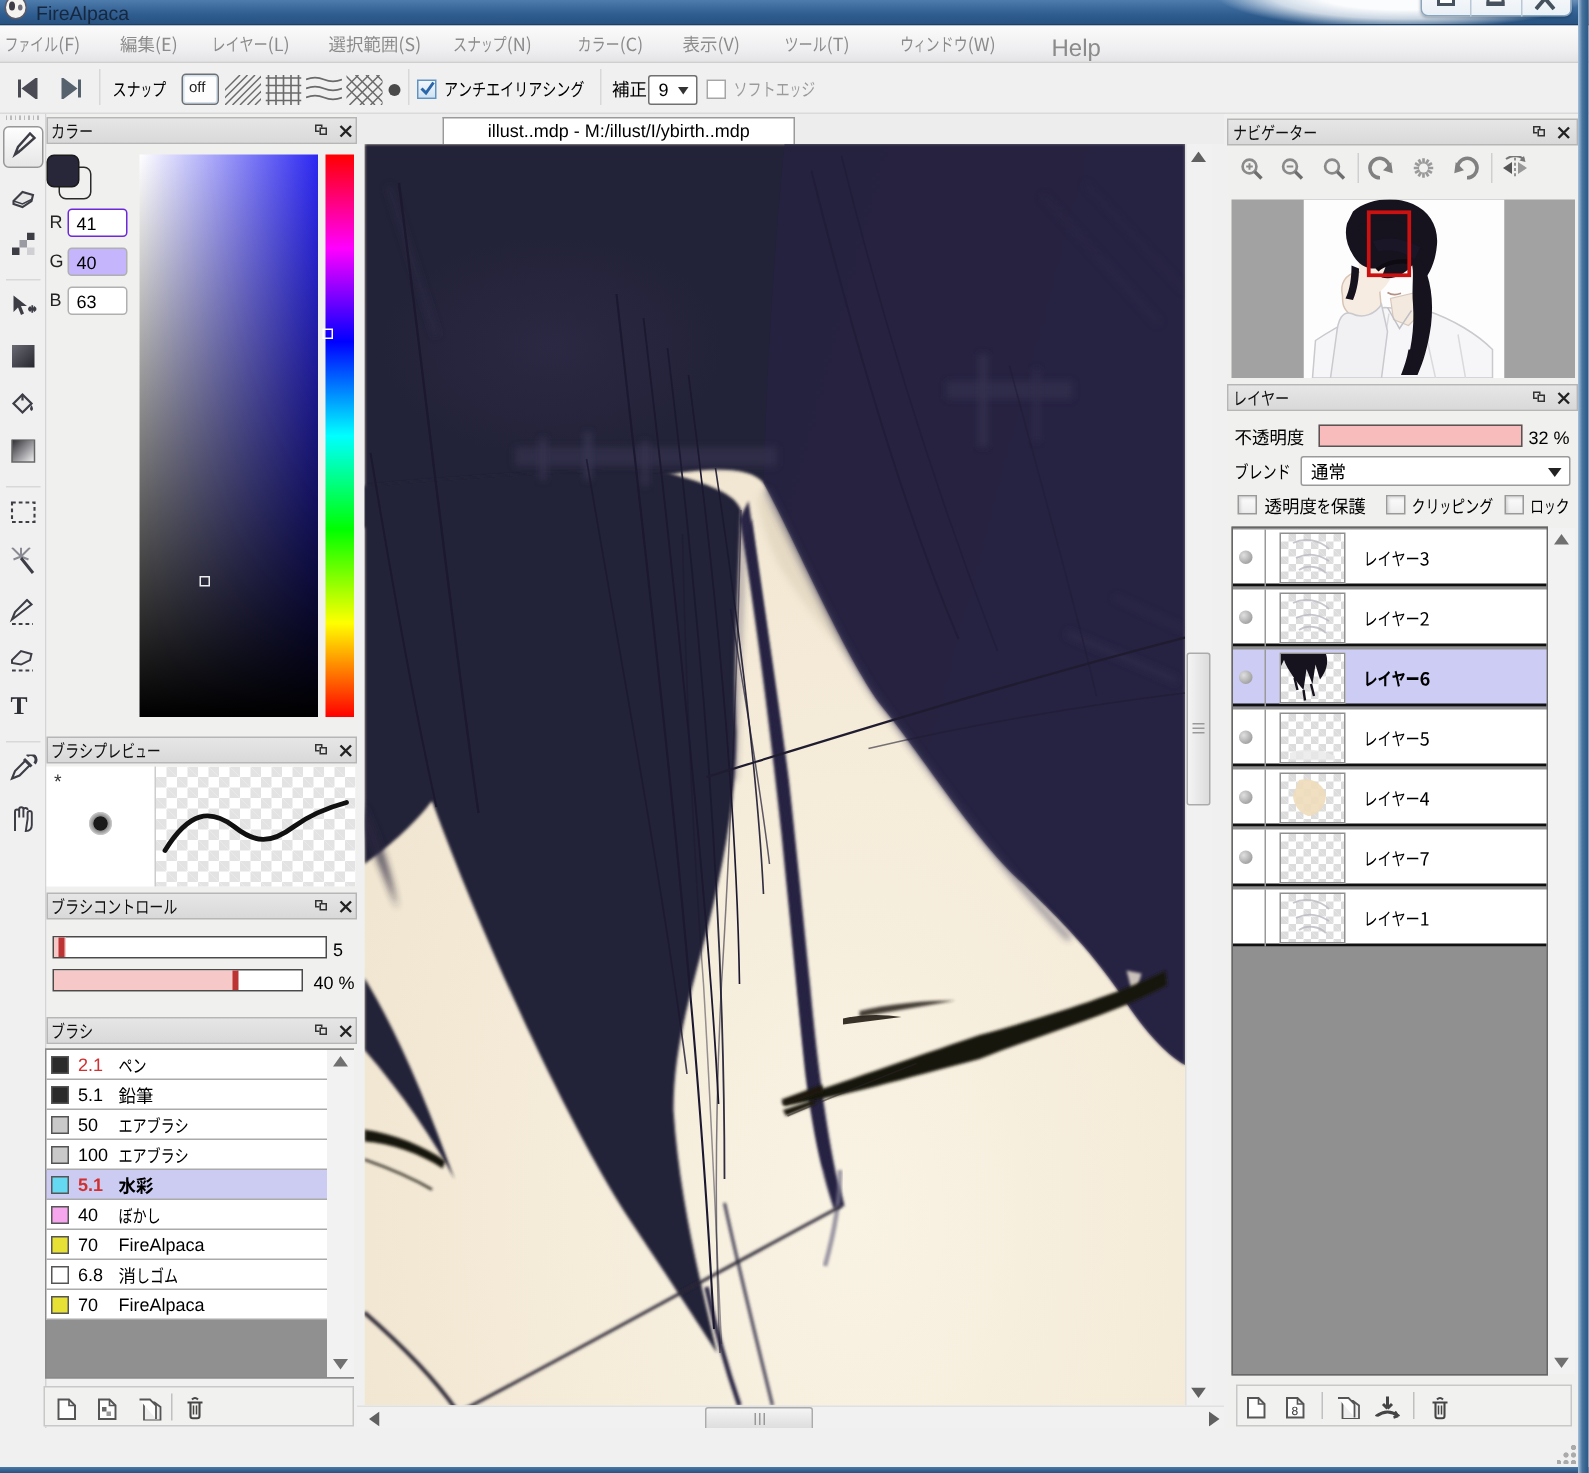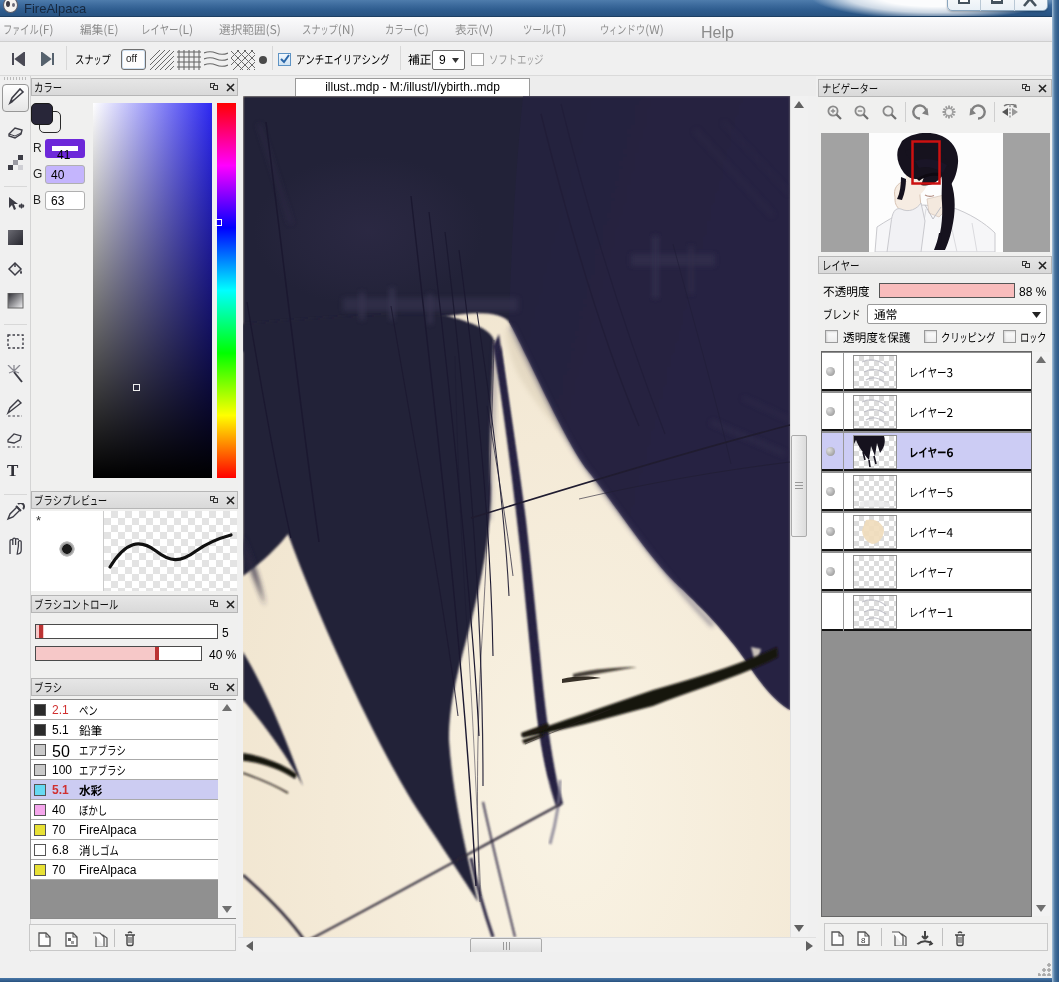--- a/index.html
+++ b/index.html
@@ -199,21 +199,21 @@
     <path fill="#111" d="M4.8 2.6Q4.7 2.8 4.7 3Q4.7 3.3 4.7 3.5Q4.7 5.4 4.4 6.7Q4.2 8.1 3.9 9.1Q3.5 10.2 2.9 10.9Q2.4 11.7 1.7 12.3L1 11.6Q1.2 11.5 1.5 11.2Q1.8 11 2 10.7Q2.4 10.2 2.8 9.6Q3.1 8.9 3.4 8.1Q3.6 7.2 3.8 6.1Q3.9 5 3.9 3.6Q3.9 3.4 3.9 3.2Q3.9 3.1 3.9 2.9Q3.9 2.7 3.9 2.6ZM8 5.1Q8 5.2 8 5.4Q8 5.5 8 5.6Q7.9 6 7.9 6.6Q7.9 7.1 7.9 7.8Q7.8 8.5 7.8 9.2Q7.7 9.9 7.6 10.5Q7.5 11.1 7.4 11.4Q7.2 11.8 7 12Q6.8 12.2 6.4 12.2Q6 12.2 5.6 12.1Q5.2 12.1 4.9 12.1L4.8 11.1Q5.2 11.1 5.5 11.2Q5.9 11.2 6.2 11.2Q6.4 11.2 6.5 11.1Q6.6 11 6.7 10.8Q6.8 10.6 6.9 10.1Q7 9.6 7 9Q7.1 8.4 7.1 7.8Q7.2 7.2 7.2 6.6Q7.2 6.1 7.2 5.7H2.3Q2 5.7 1.7 5.7Q1.4 5.7 1.2 5.7V4.7Q1.4 4.7 1.7 4.8Q2 4.8 2.3 4.8H6.9Q7.1 4.8 7.2 4.8Q7.4 4.7 7.5 4.7Z M11.5 3.1Q11.7 3.1 11.9 3.1Q12.1 3.1 12.4 3.1Q12.5 3.1 12.9 3.1Q13.2 3.1 13.7 3.1Q14.2 3.1 14.7 3.1Q15.1 3.1 15.5 3.1Q15.9 3.1 16 3.1Q16.3 3.1 16.5 3.1Q16.7 3.1 16.9 3.1V4.1Q16.7 4 16.5 4Q16.3 4 16 4Q15.9 4 15.5 4Q15.1 4 14.7 4Q14.2 4 13.7 4Q13.3 4 12.9 4Q12.5 4 12.4 4Q12.1 4 11.9 4Q11.7 4 11.5 4.1ZM17.6 6.2Q17.5 6.3 17.5 6.4Q17.5 6.5 17.5 6.6Q17.3 7.5 16.9 8.4Q16.6 9.3 16.1 10Q15.4 11 14.5 11.6Q13.6 12.2 12.7 12.5L12.2 11.6Q13.2 11.4 14 10.8Q14.9 10.3 15.5 9.4Q15.9 8.9 16.2 8.2Q16.4 7.4 16.6 6.8Q16.5 6.8 16.2 6.8Q15.9 6.8 15.5 6.8Q15.1 6.8 14.6 6.8Q14.1 6.8 13.6 6.8Q13.2 6.8 12.7 6.8Q12.3 6.8 12 6.8Q11.7 6.8 11.6 6.8Q11.4 6.8 11.2 6.8Q10.9 6.8 10.7 6.8V5.8Q10.9 5.9 11.2 5.9Q11.4 5.9 11.6 5.9Q11.7 5.9 12 5.9Q12.3 5.9 12.7 5.9Q13.1 5.9 13.6 5.9Q14.1 5.9 14.5 5.9Q15 5.9 15.4 5.9Q15.8 5.9 16.1 5.9Q16.4 5.9 16.5 5.9Q16.7 5.9 16.8 5.9Q17 5.8 17 5.8Z M19.7 6.8Q19.8 6.8 20 6.8Q20.2 6.8 20.5 6.9Q20.7 6.9 21 6.9Q21.1 6.9 21.4 6.9Q21.8 6.9 22.2 6.9Q22.6 6.9 23.1 6.9Q23.5 6.9 24 6.9Q24.5 6.9 24.9 6.9Q25.3 6.9 25.6 6.9Q26 6.9 26.1 6.9Q26.5 6.9 26.7 6.8Q27 6.8 27.1 6.8V8Q27 8 26.7 7.9Q26.4 7.9 26.1 7.9Q26 7.9 25.6 7.9Q25.3 7.9 24.9 7.9Q24.5 7.9 24 7.9Q23.5 7.9 23.1 7.9Q22.6 7.9 22.2 7.9Q21.8 7.9 21.4 7.9Q21.1 7.9 21 7.9Q20.6 7.9 20.2 7.9Q19.9 8 19.7 8Z"></path>
   </svg>
 <div class="ab" style="left:210px;top:83px;width:5px;height:5px;border:1px solid #333"></div>
 <div class="ab" style="left:213px;top:85px;width:5px;height:5px;border:1px solid #333;background:#e0e0e0"></div>
 <svg class="ab" style="left:226px;top:83px" width="9" height="9">
     <path d="M1,1 L8,8 M8,1 L1,8" stroke="#222" stroke-width="1.6"></path>
   </svg>
 <div class="ab" style="left:39px;top:111px;width:22px;height:22px;background:#f0f0ef;border:1.5px solid #2a2a2a;border-radius:5px"></div>
 <div class="ab" style="left:31px;top:103px;width:22px;height:22px;background:#282639;border:1.5px solid #1a1a1a;border-radius:5px"></div>
 <div class="ab" style="left:33px;top:141px;font-size:12px;color:#222">R</div>
-<div class="ab" style="left:45px;top:139px;width:40px;height:19px;background:#fff;border:7px solid #6d28d9;border-radius:3px;font-size:12px;padding:2px 0 0 5px;color:#000">41</div>
+<div class="ab" style="left:45px;top:139px;width:40px;height:19px;background:#fff;border:1px solid #6d28d9;border-radius:3px;font-size:12px;padding:2px 0 0 5px;color:#000">41</div>
 <div class="ab" style="left:33px;top:167px;font-size:12px;color:#222">G</div>
 <div class="ab" style="left:45px;top:165px;width:40px;height:19px;background:#c4b5fd;border:1px solid #b0b0b0;border-radius:3px;font-size:12px;padding:2px 0 0 5px;color:#000">40</div>
 <div class="ab" style="left:33px;top:193px;font-size:12px;color:#222">B</div>
 <div class="ab" style="left:45px;top:191px;width:40px;height:19px;background:#fff;border:1px solid #b0b0b0;border-radius:3px;font-size:12px;padding:2px 0 0 5px;color:#000">63</div>
 <div class="ab" style="left:93px;top:103px;width:119px;height:375px;background:linear-gradient(to bottom,rgba(0,0,0,0),#000),linear-gradient(to right,#fff,#2d28f2)"></div>
 <div class="ab" style="left:133px;top:384px;width:7px;height:7px;border:1.4px solid #eee;background:transparent"></div>
 <div class="ab" style="left:217px;top:103px;width:19px;height:375px;background:linear-gradient(#ff0000,#ff00ff 16.7%,#0000ff 33.3%,#00ffff 50%,#00ff00 66.7%,#ffff00 83.3%,#ff0000)"></div>
 <div class="ab" style="left:215px;top:219px;width:7px;height:7px;border:1.4px solid #fff;background:transparent"></div>
 <div class="panel" style="left:31px;top:489px;width:207px;height:104px"></div>
 <div class="ab" style="left:31px;top:491px;width:207px;height:18px;background:linear-gradient(#e6e6e6,#d9d9d9);border:1px solid #b6b6b6"></div>
@@ -268,21 +268,21 @@
     <path fill="#000" d="M6.6 4.8Q6.6 5.2 6.8 5.4Q7 5.7 7.3 5.7Q7.6 5.7 7.8 5.4Q8 5.2 8 4.8Q8 4.4 7.8 4.2Q7.6 3.9 7.3 3.9Q7 3.9 6.8 4.2Q6.6 4.4 6.6 4.8ZM6.1 4.8Q6.1 4.4 6.3 4.1Q6.5 3.7 6.7 3.5Q7 3.3 7.3 3.3Q7.6 3.3 7.9 3.5Q8.1 3.7 8.3 4.1Q8.4 4.4 8.4 4.8Q8.4 5.2 8.3 5.5Q8.1 5.9 7.9 6.1Q7.6 6.3 7.3 6.3Q7 6.3 6.7 6.1Q6.5 5.9 6.3 5.5Q6.1 5.2 6.1 4.8ZM0.5 8.8Q0.7 8.6 0.8 8.5Q1 8.3 1.2 8Q1.3 7.8 1.6 7.5Q1.8 7.2 2 6.8Q2.3 6.4 2.5 6Q2.8 5.6 3 5.2Q3.4 4.7 3.7 4.6Q4.1 4.5 4.6 5.1Q4.9 5.5 5.2 5.9Q5.6 6.4 5.9 6.8Q6.2 7.3 6.5 7.6Q6.8 8.1 7.2 8.6Q7.6 9.2 8 9.7Q8.4 10.3 8.8 10.8L8.1 11.7Q7.8 11.1 7.4 10.6Q7.1 10 6.7 9.5Q6.4 9 6.1 8.5Q5.9 8.2 5.6 7.9Q5.3 7.5 5.1 7.2Q4.8 6.8 4.6 6.5Q4.4 6.2 4.2 6.1Q4 5.7 3.8 5.7Q3.6 5.8 3.4 6.1Q3.2 6.4 3 6.8Q2.8 7.1 2.6 7.5Q2.3 7.9 2.1 8.2Q1.9 8.6 1.7 8.8Q1.6 9.1 1.4 9.3Q1.3 9.6 1.2 9.8Z M11.5 3.2Q11.7 3.4 12.1 3.7Q12.4 4.1 12.7 4.4Q13.1 4.8 13.4 5.1Q13.7 5.4 13.9 5.7L13.3 6.4Q13.1 6.2 12.8 5.9Q12.5 5.5 12.2 5.2Q11.9 4.8 11.5 4.5Q11.2 4.2 11 3.9ZM10.7 11.2Q11.5 11.1 12.2 10.8Q12.9 10.5 13.4 10.2Q14 9.8 14.4 9.5Q15.1 8.9 15.8 8.2Q16.4 7.4 16.8 6.6Q17.3 5.8 17.5 5.1L18 6.1Q17.7 6.8 17.2 7.6Q16.7 8.4 16.2 9.1Q15.6 9.8 14.9 10.4Q14.4 10.7 13.8 11.1Q13.3 11.5 12.6 11.8Q12 12 11.2 12.2Z"></path>
   </svg>
 <div class="ab" style="left:31px;top:720px;width:187px;height:20px;background:#fff;border-bottom:1px solid #aaa"></div>
 <div class="ab" style="left:34px;top:724px;width:12px;height:12px;background:#2b2b2b;border:1px solid #555"></div>
 <div class="ab" style="left:52px;top:723px;font-size:12px;color:#000;font-weight:400">5.1</div>
 <svg style="position:absolute;left:79px;top:723px" width="24" height="16">
     <path fill="#000" d="M6.8 2.1 7.7 2.2Q7.4 3.8 6.9 5.1Q6.5 6.4 5.8 7.3Q5.7 7.2 5.6 7.1Q5.4 7 5.3 6.9Q5.2 6.8 5 6.7Q5.8 5.9 6.2 4.7Q6.6 3.5 6.8 2.1ZM9.4 2Q9.6 2.9 9.9 3.8Q10.2 4.6 10.5 5.4Q10.9 6.1 11.4 6.5Q11.3 6.6 11.1 6.7Q11 6.9 10.9 7Q10.8 7.1 10.7 7.3Q10.2 6.7 9.8 5.9Q9.5 5.1 9.2 4.2Q8.9 3.2 8.7 2.2ZM5.8 7.7H10.6V12.9H9.8V8.6H6.6V13H5.8ZM6.2 11.4H10.2V12.2H6.2ZM1.3 4.9H4.8V5.7H1.3ZM0.7 6.9H5.1V7.7H0.7ZM0.9 8.6 1.6 8.4Q1.8 8.9 1.9 9.6Q2 10.2 2.1 10.6L1.4 10.8Q1.4 10.3 1.3 9.7Q1.1 9.1 0.9 8.6ZM0.5 11.8Q1.1 11.7 1.9 11.5Q2.6 11.4 3.5 11.2Q4.4 11 5.3 10.9L5.3 11.6Q4.5 11.8 3.7 12Q2.9 12.2 2.1 12.3Q1.3 12.5 0.7 12.6ZM4.3 8.3 5 8.5Q4.9 9 4.7 9.6Q4.5 10.2 4.4 10.7L3.8 10.5Q3.9 10.2 4 9.8Q4.1 9.4 4.2 9Q4.3 8.6 4.3 8.3ZM2.6 5.2H3.4V11.7L2.6 11.8ZM2.5 1.9H3V2.1H3.3V2.4Q3 2.8 2.7 3.4Q2.3 3.9 1.9 4.5Q1.4 5.1 0.8 5.6Q0.8 5.5 0.7 5.4Q0.6 5.3 0.4 5.2Q0.3 5.1 0.3 5Q0.8 4.6 1.2 4Q1.7 3.5 2 2.9Q2.3 2.4 2.5 1.9ZM2.7 1.9H3.3Q3.7 2.2 4.1 2.7Q4.5 3.1 4.9 3.5Q5.3 3.9 5.5 4.2L4.9 4.9Q4.7 4.5 4.3 4.1Q4 3.7 3.6 3.3Q3.2 2.9 2.8 2.6H2.7Z M12.2 6.6H22.7V7.3H12.2ZM13.2 9.5H21.8V10.2H13.2ZM12.4 11H22.5V11.7H12.4ZM13.6 5.3H21.5V8.8H13.5V8.1H20.6V5.9H13.6ZM17 4.6H17.9V13H17ZM13.7 2.9H17.4V3.6H13.7ZM18 2.9H22.6V3.6H18ZM14 1.9 14.8 2.1Q14.6 2.7 14.2 3.2Q13.9 3.8 13.6 4.3Q13.2 4.7 12.9 5.1Q12.8 5 12.7 4.9Q12.5 4.8 12.4 4.7Q12.3 4.7 12.2 4.6Q12.7 4.1 13.2 3.4Q13.7 2.7 14 1.9ZM18.4 1.9 19.2 2.1Q18.8 2.9 18.2 3.7Q17.7 4.4 17.1 4.9Q17 4.8 16.8 4.7Q16.7 4.6 16.6 4.5Q16.4 4.4 16.3 4.4Q17 4 17.5 3.3Q18 2.6 18.4 1.9ZM14.4 3.5 15.1 3.3Q15.3 3.6 15.5 4Q15.8 4.4 15.9 4.7L15.1 4.9Q15 4.6 14.8 4.3Q14.6 3.9 14.4 3.5ZM18.9 3.5 19.6 3.2Q19.9 3.5 20.2 3.9Q20.4 4.3 20.6 4.6L19.8 4.9Q19.7 4.6 19.4 4.2Q19.2 3.8 18.9 3.5Z"></path>
   </svg>
 <div class="ab" style="left:31px;top:740px;width:187px;height:20px;background:#fff;border-bottom:1px solid #aaa"></div>
 <div class="ab" style="left:34px;top:744px;width:12px;height:12px;background:#c9c9c9;border:1px solid #555"></div>
-<div class="ab" style="left:52px;top:743px;font-size:16px;color:#000;font-weight:400">50</div>
+<div class="ab" style="left:52px;top:743px;font-size:12px;color:#000;font-weight:400">50</div>
 <svg style="position:absolute;left:79px;top:743px" width="47" height="16">
     <path fill="#000" d="M1.4 4Q1.5 4 1.8 4Q2 4 2.1 4H7.3Q7.5 4 7.7 4Q7.9 4 8.1 4V5Q7.9 5 7.7 5Q7.5 5 7.3 5H2.1Q2 5 1.8 5Q1.5 5 1.4 5ZM4.3 11V4.6H5V11ZM0.8 10.4Q1 10.5 1.2 10.5Q1.4 10.5 1.6 10.5H7.8Q8 10.5 8.2 10.5Q8.4 10.5 8.6 10.4V11.5Q8.4 11.5 8.2 11.5Q7.9 11.5 7.8 11.5H1.6Q1.4 11.5 1.2 11.5Q1 11.5 0.8 11.5Z M18.1 3.9Q18 4 17.9 4.1Q17.9 4.2 17.8 4.3Q17.6 4.7 17.3 5.3Q16.9 5.9 16.5 6.5Q16 7.2 15.5 7.6L14.9 7Q15.2 6.8 15.5 6.4Q15.8 6.1 16.1 5.7Q16.4 5.3 16.6 5Q16.8 4.6 16.9 4.3Q16.8 4.3 16.4 4.3Q16.1 4.3 15.7 4.3Q15.2 4.3 14.7 4.3Q14.2 4.3 13.7 4.3Q13.2 4.3 12.7 4.3Q12.3 4.3 12 4.3Q11.7 4.3 11.6 4.3Q11.3 4.3 11.1 4.3Q10.8 4.3 10.5 4.4V3.3Q10.8 3.3 11 3.4Q11.3 3.4 11.6 3.4Q11.7 3.4 12 3.4Q12.3 3.4 12.7 3.4Q13.2 3.4 13.7 3.4Q14.2 3.4 14.8 3.4Q15.3 3.4 15.7 3.4Q16.2 3.4 16.5 3.4Q16.8 3.4 17 3.4Q17.1 3.4 17.2 3.4Q17.3 3.4 17.4 3.4Q17.5 3.3 17.6 3.3ZM14.3 5.5Q14.3 6.4 14.3 7.3Q14.2 8.1 14.1 8.9Q14 9.6 13.7 10.3Q13.4 10.9 12.9 11.4Q12.4 12 11.7 12.4L11 11.7Q11.2 11.6 11.5 11.5Q11.7 11.4 11.9 11.2Q12.4 10.8 12.8 10.2Q13.1 9.7 13.2 9.1Q13.4 8.5 13.5 7.8Q13.5 7.1 13.5 6.3Q13.5 6.1 13.5 5.9Q13.5 5.7 13.5 5.5Z M25.8 2Q25.9 2.2 26 2.5Q26.2 2.8 26.3 3.1Q26.4 3.4 26.5 3.6L26 3.9Q25.9 3.7 25.8 3.4Q25.7 3.1 25.5 2.8Q25.4 2.5 25.3 2.3ZM27 1.7Q27.1 1.9 27.3 2.2Q27.4 2.5 27.5 2.8Q27.7 3.1 27.8 3.3L27.2 3.6Q27.1 3.2 26.9 2.8Q26.7 2.3 26.5 2ZM26.6 4.2Q26.6 4.3 26.6 4.5Q26.5 4.6 26.5 4.8Q26.4 5.3 26.3 5.8Q26.2 6.4 26 7Q25.8 7.6 25.6 8.2Q25.4 8.8 25.1 9.2Q24.7 9.9 24.1 10.5Q23.6 11.1 22.9 11.6Q22.3 12.1 21.4 12.4L20.8 11.5Q21.7 11.2 22.4 10.8Q23 10.4 23.5 9.8Q24 9.3 24.4 8.6Q24.8 8.1 25 7.4Q25.3 6.7 25.4 6Q25.6 5.3 25.7 4.7Q25.5 4.7 25.2 4.7Q24.8 4.7 24.3 4.7Q23.8 4.7 23.3 4.7Q22.7 4.7 22.2 4.7Q21.7 4.7 21.4 4.7Q21 4.7 20.9 4.7Q20.6 4.7 20.4 4.7Q20.1 4.7 19.9 4.8V3.7Q20.1 3.7 20.2 3.7Q20.4 3.8 20.6 3.8Q20.7 3.8 20.9 3.8Q21 3.8 21.3 3.8Q21.6 3.8 22 3.8Q22.4 3.8 22.8 3.8Q23.3 3.8 23.7 3.8Q24.2 3.8 24.5 3.8Q24.9 3.8 25.2 3.8Q25.5 3.8 25.6 3.8Q25.7 3.8 25.8 3.8Q25.9 3.8 26.1 3.7Z M30.2 3.1Q30.4 3.1 30.6 3.1Q30.9 3.1 31.1 3.1Q31.2 3.1 31.6 3.1Q32 3.1 32.4 3.1Q32.9 3.1 33.4 3.1Q33.9 3.1 34.2 3.1Q34.6 3.1 34.8 3.1Q35 3.1 35.2 3.1Q35.4 3.1 35.6 3.1V4.1Q35.4 4 35.2 4Q35 4 34.8 4Q34.6 4 34.2 4Q33.9 4 33.4 4Q32.9 4 32.4 4Q32 4 31.6 4Q31.2 4 31.1 4Q30.9 4 30.7 4Q30.4 4 30.2 4.1ZM36.3 6.2Q36.3 6.3 36.2 6.4Q36.2 6.5 36.2 6.6Q36 7.5 35.7 8.4Q35.3 9.3 34.8 10Q34.1 11 33.2 11.6Q32.4 12.2 31.5 12.5L30.9 11.6Q31.9 11.4 32.7 10.8Q33.6 10.3 34.2 9.4Q34.6 8.9 34.9 8.2Q35.2 7.4 35.3 6.8Q35.2 6.8 34.9 6.8Q34.6 6.8 34.2 6.8Q33.8 6.8 33.3 6.8Q32.8 6.8 32.4 6.8Q31.9 6.8 31.5 6.8Q31 6.8 30.7 6.8Q30.4 6.8 30.3 6.8Q30.2 6.8 29.9 6.8Q29.7 6.8 29.4 6.8V5.8Q29.7 5.9 29.9 5.9Q30.1 5.9 30.3 5.9Q30.4 5.9 30.7 5.9Q31 5.9 31.4 5.9Q31.8 5.9 32.3 5.9Q32.8 5.9 33.3 5.9Q33.7 5.9 34.1 5.9Q34.6 5.9 34.9 5.9Q35.1 5.9 35.2 5.9Q35.4 5.9 35.5 5.9Q35.7 5.8 35.8 5.8Z M40.3 2.8Q40.5 2.9 40.7 3.2Q41 3.4 41.3 3.6Q41.6 3.9 41.9 4.1Q42.1 4.3 42.3 4.5L41.8 5.3Q41.7 5.1 41.4 4.9Q41.2 4.7 40.9 4.4Q40.6 4.2 40.3 4Q40 3.7 39.8 3.6ZM38.9 11.4Q39.4 11.2 39.9 11Q40.5 10.9 41 10.6Q41.5 10.3 42 10Q42.8 9.4 43.4 8.7Q44.1 8 44.6 7.2Q45.2 6.4 45.5 5.6L46 6.6Q45.4 7.8 44.4 8.9Q43.5 10 42.4 10.8Q41.9 11.2 41.4 11.5Q40.8 11.8 40.3 12Q39.7 12.2 39.3 12.3ZM38.8 5.5Q39.1 5.6 39.3 5.8Q39.6 6.1 39.9 6.3Q40.2 6.5 40.5 6.7Q40.7 7 40.9 7.1L40.5 7.9Q40.3 7.8 40 7.6Q39.8 7.3 39.5 7.1Q39.2 6.9 38.9 6.6Q38.6 6.4 38.4 6.3Z"></path>
   </svg>
 <div class="ab" style="left:31px;top:760px;width:187px;height:20px;background:#fff;border-bottom:1px solid #aaa"></div>
 <div class="ab" style="left:34px;top:764px;width:12px;height:12px;background:#c9c9c9;border:1px solid #555"></div>
 <div class="ab" style="left:52px;top:763px;font-size:12px;color:#000;font-weight:400">100</div>
 <svg style="position:absolute;left:79px;top:763px" width="47" height="16">
     <path fill="#000" d="M1.4 4Q1.5 4 1.8 4Q2 4 2.1 4H7.3Q7.5 4 7.7 4Q7.9 4 8.1 4V5Q7.9 5 7.7 5Q7.5 5 7.3 5H2.1Q2 5 1.8 5Q1.5 5 1.4 5ZM4.3 11V4.6H5V11ZM0.8 10.4Q1 10.5 1.2 10.5Q1.4 10.5 1.6 10.5H7.8Q8 10.5 8.2 10.5Q8.4 10.5 8.6 10.4V11.5Q8.4 11.5 8.2 11.5Q7.9 11.5 7.8 11.5H1.6Q1.4 11.5 1.2 11.5Q1 11.5 0.8 11.5Z M18.1 3.9Q18 4 17.9 4.1Q17.9 4.2 17.8 4.3Q17.6 4.7 17.3 5.3Q16.9 5.9 16.5 6.5Q16 7.2 15.5 7.6L14.9 7Q15.2 6.8 15.5 6.4Q15.8 6.1 16.1 5.7Q16.4 5.3 16.6 5Q16.8 4.6 16.9 4.3Q16.8 4.3 16.4 4.3Q16.1 4.3 15.7 4.3Q15.2 4.3 14.7 4.3Q14.2 4.3 13.7 4.3Q13.2 4.3 12.7 4.3Q12.3 4.3 12 4.3Q11.7 4.3 11.6 4.3Q11.3 4.3 11.1 4.3Q10.8 4.3 10.5 4.4V3.3Q10.8 3.3 11 3.4Q11.3 3.4 11.6 3.4Q11.7 3.4 12 3.4Q12.3 3.4 12.7 3.4Q13.2 3.4 13.7 3.4Q14.2 3.4 14.8 3.4Q15.3 3.4 15.7 3.4Q16.2 3.4 16.5 3.4Q16.8 3.4 17 3.4Q17.1 3.4 17.2 3.4Q17.3 3.4 17.4 3.4Q17.5 3.3 17.6 3.3ZM14.3 5.5Q14.3 6.4 14.3 7.3Q14.2 8.1 14.1 8.9Q14 9.6 13.7 10.3Q13.4 10.9 12.9 11.4Q12.4 12 11.7 12.4L11 11.7Q11.2 11.6 11.5 11.5Q11.7 11.4 11.9 11.2Q12.4 10.8 12.8 10.2Q13.1 9.7 13.2 9.1Q13.4 8.5 13.5 7.8Q13.5 7.1 13.5 6.3Q13.5 6.1 13.5 5.9Q13.5 5.7 13.5 5.5Z M25.8 2Q25.9 2.2 26 2.5Q26.2 2.8 26.3 3.1Q26.4 3.4 26.5 3.6L26 3.9Q25.9 3.7 25.8 3.4Q25.7 3.1 25.5 2.8Q25.4 2.5 25.3 2.3ZM27 1.7Q27.1 1.9 27.3 2.2Q27.4 2.5 27.5 2.8Q27.7 3.1 27.8 3.3L27.2 3.6Q27.1 3.2 26.9 2.8Q26.7 2.3 26.5 2ZM26.6 4.2Q26.6 4.3 26.6 4.5Q26.5 4.6 26.5 4.8Q26.4 5.3 26.3 5.8Q26.2 6.4 26 7Q25.8 7.6 25.6 8.2Q25.4 8.8 25.1 9.2Q24.7 9.9 24.1 10.5Q23.6 11.1 22.9 11.6Q22.3 12.1 21.4 12.4L20.8 11.5Q21.7 11.2 22.4 10.8Q23 10.4 23.5 9.8Q24 9.3 24.4 8.6Q24.8 8.1 25 7.4Q25.3 6.7 25.4 6Q25.6 5.3 25.7 4.7Q25.5 4.7 25.2 4.7Q24.8 4.7 24.3 4.7Q23.8 4.7 23.3 4.7Q22.7 4.7 22.2 4.7Q21.7 4.7 21.4 4.7Q21 4.7 20.9 4.7Q20.6 4.7 20.4 4.7Q20.1 4.7 19.9 4.8V3.7Q20.1 3.7 20.2 3.7Q20.4 3.8 20.6 3.8Q20.7 3.8 20.9 3.8Q21 3.8 21.3 3.8Q21.6 3.8 22 3.8Q22.4 3.8 22.8 3.8Q23.3 3.8 23.7 3.8Q24.2 3.8 24.5 3.8Q24.9 3.8 25.2 3.8Q25.5 3.8 25.6 3.8Q25.7 3.8 25.8 3.8Q25.9 3.8 26.1 3.7Z M30.2 3.1Q30.4 3.1 30.6 3.1Q30.9 3.1 31.1 3.1Q31.2 3.1 31.6 3.1Q32 3.1 32.4 3.1Q32.9 3.1 33.4 3.1Q33.9 3.1 34.2 3.1Q34.6 3.1 34.8 3.1Q35 3.1 35.2 3.1Q35.4 3.1 35.6 3.1V4.1Q35.4 4 35.2 4Q35 4 34.8 4Q34.6 4 34.2 4Q33.9 4 33.4 4Q32.9 4 32.4 4Q32 4 31.6 4Q31.2 4 31.1 4Q30.9 4 30.7 4Q30.4 4 30.2 4.1ZM36.3 6.2Q36.3 6.3 36.2 6.4Q36.2 6.5 36.2 6.6Q36 7.5 35.7 8.4Q35.3 9.3 34.8 10Q34.1 11 33.2 11.6Q32.4 12.2 31.5 12.5L30.9 11.6Q31.9 11.4 32.7 10.8Q33.6 10.3 34.2 9.4Q34.6 8.9 34.9 8.2Q35.2 7.4 35.3 6.8Q35.2 6.8 34.9 6.8Q34.6 6.8 34.2 6.8Q33.8 6.8 33.3 6.8Q32.8 6.8 32.4 6.8Q31.9 6.8 31.5 6.8Q31 6.8 30.7 6.8Q30.4 6.8 30.3 6.8Q30.2 6.8 29.9 6.8Q29.7 6.8 29.4 6.8V5.8Q29.7 5.9 29.9 5.9Q30.1 5.9 30.3 5.9Q30.4 5.9 30.7 5.9Q31 5.9 31.4 5.9Q31.8 5.9 32.3 5.9Q32.8 5.9 33.3 5.9Q33.7 5.9 34.1 5.9Q34.6 5.9 34.9 5.9Q35.1 5.9 35.2 5.9Q35.4 5.9 35.5 5.9Q35.7 5.8 35.8 5.8Z M40.3 2.8Q40.5 2.9 40.7 3.2Q41 3.4 41.3 3.6Q41.6 3.9 41.9 4.1Q42.1 4.3 42.3 4.5L41.8 5.3Q41.7 5.1 41.4 4.9Q41.2 4.7 40.9 4.4Q40.6 4.2 40.3 4Q40 3.7 39.8 3.6ZM38.9 11.4Q39.4 11.2 39.9 11Q40.5 10.9 41 10.6Q41.5 10.3 42 10Q42.8 9.4 43.4 8.7Q44.1 8 44.6 7.2Q45.2 6.4 45.5 5.6L46 6.6Q45.4 7.8 44.4 8.9Q43.5 10 42.4 10.8Q41.9 11.2 41.4 11.5Q40.8 11.8 40.3 12Q39.7 12.2 39.3 12.3ZM38.8 5.5Q39.1 5.6 39.3 5.8Q39.6 6.1 39.9 6.3Q40.2 6.5 40.5 6.7Q40.7 7 40.9 7.1L40.5 7.9Q40.3 7.8 40 7.6Q39.8 7.3 39.5 7.1Q39.2 6.9 38.9 6.6Q38.6 6.4 38.4 6.3Z"></path>
   </svg>
 <div class="ab" style="left:31px;top:780px;width:187px;height:20px;background:#ccccf2;border-bottom:1px solid #aaa"></div>
@@ -523,21 +523,21 @@
   </svg>
 <div class="ab" style="left:1022px;top:261px;width:5px;height:5px;border:1px solid #333"></div>
 <div class="ab" style="left:1025px;top:263px;width:5px;height:5px;border:1px solid #333;background:#e0e0e0"></div>
 <svg class="ab" style="left:1038px;top:261px" width="9" height="9">
     <path d="M1,1 L8,8 M8,1 L1,8" stroke="#222" stroke-width="1.6"></path>
   </svg>
 <svg style="position:absolute;left:823px;top:284px" width="47" height="16">
     <path fill="#000" d="M0.8 2.8H10.8V3.7H0.8ZM6.5 6.3 7.2 5.7Q7.7 6 8.2 6.4Q8.8 6.8 9.4 7.3Q9.9 7.7 10.4 8.1Q10.9 8.5 11.2 8.9L10.5 9.6Q10.2 9.2 9.7 8.8Q9.2 8.4 8.7 7.9Q8.2 7.5 7.6 7Q7 6.6 6.5 6.3ZM6.3 3.1 7.2 3.4Q6.6 4.7 5.7 5.8Q4.7 7 3.6 8Q2.4 9 1.1 9.7Q1 9.6 0.9 9.5Q0.8 9.3 0.7 9.2Q0.6 9 0.5 8.9Q1.5 8.5 2.3 7.8Q3.2 7.1 3.9 6.4Q4.7 5.6 5.3 4.8Q5.9 3.9 6.3 3.1ZM5.3 5.5 6.3 4.5V4.5V12.9H5.3Z M14.5 6.7V10.9H13.7V7.5H12.2V6.7ZM14.5 10.5Q14.9 11.2 15.7 11.5Q16.4 11.8 17.5 11.9Q17.9 11.9 18.6 11.9Q19.3 11.9 20.1 11.9Q20.9 11.9 21.6 11.9Q22.3 11.9 22.8 11.8Q22.8 11.9 22.7 12.1Q22.7 12.2 22.6 12.4Q22.6 12.6 22.6 12.7Q22.1 12.7 21.4 12.7Q20.7 12.8 20 12.8Q19.3 12.8 18.6 12.8Q17.9 12.7 17.5 12.7Q16.3 12.7 15.5 12.3Q14.7 12 14.1 11.3Q13.8 11.7 13.3 12.1Q12.9 12.5 12.5 12.9L12.1 12Q12.4 11.7 12.9 11.3Q13.3 10.9 13.7 10.5ZM12.3 2.7 13 2.2Q13.3 2.5 13.7 2.8Q14.1 3.2 14.4 3.5Q14.7 3.9 14.8 4.2L14.1 4.7Q14 4.4 13.7 4.1Q13.4 3.7 13 3.4Q12.6 3 12.3 2.7ZM15.3 4.1H22.7V4.9H15.3ZM16.2 7.2H20.1V7.9H16.2ZM20 8.3H21.8V8.9H20ZM18.5 2.9H19.4V6.9H18.5ZM18.3 4.5 18.9 4.7Q18.6 5.3 18 5.9Q17.4 6.4 16.7 6.8Q16.1 7.3 15.4 7.5Q15.3 7.4 15.2 7.2Q15 7 14.9 6.9Q15.5 6.7 16.2 6.3Q16.8 5.9 17.4 5.4Q18 5 18.3 4.5ZM19.6 4.5Q20 5 20.5 5.4Q21 5.9 21.7 6.2Q22.3 6.6 22.9 6.8Q22.8 6.9 22.6 7.1Q22.5 7.3 22.4 7.4Q21.8 7.2 21.1 6.8Q20.5 6.3 19.9 5.8Q19.4 5.3 19 4.7ZM21.5 8.3H22.4Q22.4 8.3 22.3 8.4Q22.3 8.5 22.3 8.6Q22.2 9.6 22.1 10.2Q22 10.7 21.8 10.9Q21.6 11 21.5 11.1Q21.3 11.1 21.1 11.1Q20.9 11.1 20.5 11.1Q20.1 11.1 19.7 11.1Q19.6 10.9 19.6 10.7Q19.5 10.6 19.4 10.4Q19.9 10.4 20.2 10.5Q20.6 10.5 20.7 10.5Q20.9 10.5 21 10.4Q21.1 10.4 21.1 10.4Q21.3 10.2 21.4 9.8Q21.5 9.3 21.5 8.4ZM21.6 2.1 22.2 2.7Q21.6 2.9 20.8 3Q20.1 3.1 19.2 3.2Q18.4 3.2 17.5 3.3Q16.6 3.4 15.8 3.4Q15.8 3.2 15.8 3.1Q15.7 2.9 15.6 2.7Q16.4 2.7 17.3 2.6Q18.1 2.6 18.9 2.5Q19.7 2.4 20.4 2.3Q21.1 2.2 21.6 2.1ZM17.7 7.4H18.5Q18.4 8.1 18.2 8.7Q18.1 9.3 17.8 9.8Q17.5 10.3 17 10.6Q16.5 11 15.7 11.3Q15.7 11.1 15.5 10.9Q15.4 10.7 15.3 10.6Q15.9 10.4 16.4 10.1Q16.8 9.8 17.1 9.4Q17.3 8.9 17.5 8.4Q17.6 7.9 17.7 7.4ZM19.9 7.2H20.7Q20.6 7.7 20.5 8.3Q20.3 8.9 20.2 9.3L19.5 9.2Q19.6 8.8 19.7 8.2Q19.8 7.7 19.9 7.2Z M24.7 2.7H28V9.8H24.7V9H27.2V3.5H24.7ZM24.7 5.8H27.6V6.6H24.7ZM29.6 2.4H33.5V3.3H29.6ZM29.6 5.3H33.5V6.2H29.6ZM29.5 8.3H33.5V9.1H29.5ZM24.2 2.7H25V10.9H24.2ZM33.2 2.4H34.1V11.8Q34.1 12.2 34 12.4Q33.9 12.7 33.6 12.8Q33.3 12.9 32.8 12.9Q32.3 12.9 31.6 12.9Q31.5 12.8 31.5 12.7Q31.4 12.5 31.4 12.3Q31.3 12.2 31.2 12.1Q31.6 12.1 32 12.1Q32.3 12.1 32.6 12.1Q32.8 12.1 32.9 12.1Q33.1 12.1 33.2 12Q33.2 11.9 33.2 11.8ZM29.1 2.4H30V6.7Q30 7.5 29.9 8.3Q29.8 9.2 29.6 10Q29.3 10.9 28.8 11.6Q28.4 12.4 27.6 13Q27.5 12.9 27.4 12.8Q27.3 12.7 27.2 12.6Q27 12.5 26.9 12.4Q27.7 11.8 28.1 11.1Q28.5 10.4 28.8 9.7Q29 8.9 29 8.2Q29.1 7.4 29.1 6.7Z M37.5 5.3H45.8V6H37.5ZM37.7 8.8H44.4V9.5H37.7ZM39.4 4.2H40.2V7.3H43.1V4.2H43.9V8H39.4ZM44.1 8.8H44.3L44.5 8.7L45 9.1Q44.5 10 43.8 10.7Q43 11.3 42 11.8Q41 12.3 39.9 12.5Q38.8 12.8 37.6 13Q37.6 12.8 37.5 12.6Q37.4 12.3 37.3 12.2Q38.4 12.1 39.4 11.9Q40.5 11.6 41.4 11.2Q42.3 10.8 43 10.3Q43.7 9.7 44.1 8.9ZM39.8 9.4Q40.3 10.2 41.3 10.8Q42.2 11.4 43.5 11.7Q44.7 12.1 46.1 12.2Q46 12.3 45.9 12.4Q45.8 12.6 45.7 12.7Q45.7 12.9 45.6 13Q44.2 12.8 42.9 12.4Q41.6 12 40.7 11.3Q39.7 10.6 39 9.7ZM40.6 1.9H41.5V3.6H40.6ZM36.8 3.1H45.9V3.9H36.8ZM36.3 3.1H37.2V6.6Q37.2 7.3 37.1 8.1Q37.1 8.9 37 9.8Q36.8 10.7 36.6 11.5Q36.4 12.3 36 13Q35.9 12.9 35.8 12.8Q35.7 12.7 35.5 12.6Q35.4 12.5 35.3 12.5Q35.6 11.8 35.9 11.1Q36.1 10.3 36.2 9.5Q36.3 8.7 36.3 8Q36.3 7.2 36.3 6.6Z"></path>
   </svg>
 <div class="ab" style="left:879px;top:283px;width:136px;height:15px;background:#f8bcbc;border:1px solid #555"></div>
-<div class="ab" style="left:1019px;top:285px;font-size:12px;color:#000">88 %</div>
+<div class="ab" style="left:1019px;top:285px;font-size:12px;color:#000">32 %</div>
 <svg style="position:absolute;left:823px;top:307px" width="38" height="16">
     <path fill="#000" d="M7.1 2Q7.2 2.2 7.3 2.5Q7.5 2.8 7.6 3.1Q7.7 3.4 7.8 3.6L7.3 3.9Q7.2 3.7 7.1 3.4Q7 3.1 6.8 2.8Q6.7 2.5 6.6 2.3ZM8.3 1.7Q8.4 1.9 8.5 2.2Q8.7 2.5 8.8 2.8Q9 3.1 9 3.3L8.5 3.6Q8.4 3.2 8.2 2.8Q8 2.3 7.8 2ZM7.9 4.2Q7.9 4.3 7.8 4.5Q7.8 4.6 7.8 4.8Q7.7 5.3 7.6 5.8Q7.5 6.4 7.3 7Q7.1 7.6 6.9 8.2Q6.7 8.8 6.4 9.2Q6 9.9 5.4 10.5Q4.9 11.1 4.2 11.6Q3.6 12.1 2.7 12.4L2.1 11.5Q3 11.2 3.6 10.8Q4.3 10.4 4.8 9.8Q5.3 9.3 5.7 8.6Q6 8.1 6.3 7.4Q6.5 6.7 6.7 6Q6.9 5.3 6.9 4.7Q6.8 4.7 6.4 4.7Q6.1 4.7 5.6 4.7Q5.1 4.7 4.5 4.7Q4 4.7 3.5 4.7Q3 4.7 2.6 4.7Q2.3 4.7 2.1 4.7Q1.9 4.7 1.6 4.7Q1.4 4.7 1.2 4.8V3.7Q1.3 3.7 1.5 3.7Q1.7 3.8 1.8 3.8Q2 3.8 2.2 3.8Q2.3 3.8 2.6 3.8Q2.8 3.8 3.2 3.8Q3.6 3.8 4.1 3.8Q4.5 3.8 5 3.8Q5.4 3.8 5.8 3.8Q6.2 3.8 6.5 3.8Q6.8 3.8 6.8 3.8Q7 3.8 7.1 3.8Q7.2 3.8 7.3 3.7Z M11.4 11.6Q11.5 11.5 11.5 11.3Q11.5 11.2 11.5 11Q11.5 10.8 11.5 10.4Q11.5 9.9 11.5 9.2Q11.5 8.5 11.5 7.7Q11.5 7 11.5 6.3Q11.5 5.6 11.5 5Q11.5 4.4 11.5 4.2Q11.5 4 11.5 3.8Q11.5 3.6 11.5 3.4Q11.5 3.2 11.5 3.1H12.4Q12.3 3.3 12.3 3.6Q12.3 3.9 12.3 4.2Q12.3 4.4 12.3 4.9Q12.3 5.3 12.3 5.9Q12.3 6.5 12.3 7.1Q12.3 7.8 12.3 8.4Q12.3 9 12.3 9.6Q12.3 10.1 12.3 10.5Q12.3 10.8 12.3 11Q13 10.8 13.7 10.4Q14.4 10 15.1 9.4Q15.8 8.9 16.4 8.2Q17 7.6 17.4 6.9L17.9 7.7Q16.9 9.2 15.5 10.3Q14.1 11.3 12.4 12Q12.3 12 12.2 12.1Q12.1 12.1 12 12.2Z M20.8 3.2Q21.1 3.4 21.4 3.7Q21.7 4.1 22.1 4.4Q22.4 4.8 22.7 5.1Q23 5.4 23.2 5.7L22.6 6.4Q22.5 6.2 22.2 5.9Q21.9 5.5 21.6 5.2Q21.2 4.8 20.9 4.5Q20.6 4.2 20.3 3.9ZM20 11.2Q20.9 11.1 21.5 10.8Q22.2 10.5 22.8 10.2Q23.3 9.8 23.8 9.5Q24.5 8.9 25.1 8.2Q25.7 7.4 26.2 6.6Q26.6 5.8 26.9 5.1L27.4 6.1Q27 6.8 26.6 7.6Q26.1 8.4 25.5 9.1Q24.9 9.8 24.2 10.4Q23.7 10.7 23.2 11.1Q22.6 11.5 22 11.8Q21.3 12 20.5 12.2Z M34.2 3.4Q34.3 3.6 34.5 3.9Q34.7 4.2 34.8 4.5Q35 4.9 35.1 5.2L34.5 5.5Q34.4 5.2 34.3 4.9Q34.2 4.5 34 4.2Q33.9 3.9 33.7 3.7ZM35.4 2.8Q35.5 3 35.6 3.3Q35.8 3.6 36 3.9Q36.1 4.3 36.2 4.5L35.7 4.9Q35.6 4.6 35.4 4.2Q35.3 3.9 35.2 3.6Q35 3.3 34.8 3.1ZM30.9 11.1Q30.9 10.9 30.9 10.4Q30.9 9.9 30.9 9.2Q30.9 8.5 30.9 7.7Q30.9 7 30.9 6.2Q30.9 5.5 30.9 4.9Q30.9 4.4 30.9 4.1Q30.9 3.9 30.9 3.5Q30.9 3.1 30.9 2.9H31.8Q31.8 3.1 31.7 3.5Q31.7 3.8 31.7 4.1Q31.7 4.6 31.7 5.2Q31.7 5.9 31.7 6.6Q31.7 7.4 31.7 8.1Q31.7 8.8 31.7 9.5Q31.7 10.1 31.7 10.5Q31.7 11 31.7 11.1Q31.7 11.3 31.7 11.5Q31.7 11.8 31.8 12.1Q31.8 12.3 31.8 12.5H30.9Q30.9 12.2 30.9 11.8Q30.9 11.4 30.9 11.1ZM31.6 6Q32 6.2 32.6 6.4Q33.1 6.7 33.7 7Q34.3 7.2 34.8 7.5Q35.3 7.8 35.7 8.1L35.4 9.1Q35 8.8 34.5 8.5Q34 8.2 33.5 7.9Q32.9 7.7 32.4 7.5Q31.9 7.2 31.6 7.1Z"></path>
   </svg>
 <div class="ab" style="left:867px;top:304px;width:180px;height:20px;background:#fff;border:1px solid #9a9a9a;border-radius:2px"></div>
 <svg style="position:absolute;left:874px;top:307px" width="24" height="16">
     <path fill="#000" d="M3 6.7V10.9H2.2V7.5H0.5V6.7ZM3 10.5Q3.4 11.2 4.2 11.5Q4.9 11.8 5.9 11.9Q6.4 11.9 7.1 11.9Q7.8 11.9 8.6 11.9Q9.4 11.9 10.1 11.9Q10.8 11.9 11.3 11.8Q11.3 11.9 11.2 12.1Q11.2 12.2 11.1 12.4Q11.1 12.6 11 12.7Q10.6 12.7 9.9 12.7Q9.2 12.8 8.5 12.8Q7.8 12.8 7.1 12.8Q6.4 12.7 6 12.7Q4.8 12.7 4 12.3Q3.2 12 2.6 11.3Q2.2 11.7 1.7 12.1Q1.3 12.5 0.8 12.9L0.3 12Q0.8 11.7 1.3 11.3Q1.8 10.9 2.3 10.5ZM0.7 2.7 1.3 2.2Q1.7 2.5 2.1 2.8Q2.4 3.1 2.8 3.5Q3.1 3.8 3.3 4.1L2.6 4.8Q2.4 4.5 2.1 4.1Q1.8 3.7 1.4 3.4Q1.1 3 0.7 2.7ZM5.3 3.9 5.9 3.4Q6.4 3.6 7.1 3.9Q7.7 4.2 8.3 4.4Q8.8 4.7 9.2 5L8.6 5.5Q8.3 5.3 7.7 5Q7.2 4.7 6.5 4.4Q5.9 4.1 5.3 3.9ZM4.2 4.9H10.2V5.6H5.1V11.2H4.2ZM9.8 4.9H10.7V10.3Q10.7 10.6 10.6 10.8Q10.5 10.9 10.3 11Q10 11.1 9.7 11.2Q9.3 11.2 8.7 11.2Q8.7 11 8.6 10.8Q8.5 10.6 8.5 10.4Q8.9 10.4 9.2 10.4Q9.5 10.4 9.6 10.4Q9.8 10.4 9.8 10.4Q9.8 10.3 9.8 10.2ZM4.2 2.4H10V3.1H4.2ZM4.7 6.7H10.2V7.4H4.7ZM4.7 8.4H10.2V9.2H4.7ZM7 5.2H7.8V11.1H7ZM9.8 2.4H10L10.1 2.4L10.7 2.8Q10.3 3.2 9.8 3.5Q9.3 3.9 8.7 4.2Q8.2 4.5 7.7 4.8Q7.6 4.6 7.4 4.5Q7.3 4.3 7.2 4.2Q7.7 4 8.2 3.8Q8.6 3.5 9.1 3.2Q9.5 2.9 9.8 2.6Z M17.2 7.8H18V13H17.2ZM15.3 6.1V7.3H19.7V6.1ZM14.4 5.4H20.6V8H14.4ZM13.4 9H21.2V9.8H14.3V12.4H13.4ZM20.8 9H21.7V11.5Q21.7 11.8 21.6 12Q21.5 12.2 21.2 12.3Q20.9 12.4 20.5 12.5Q20 12.5 19.3 12.5Q19.3 12.3 19.2 12.1Q19.1 11.8 19 11.7Q19.4 11.7 19.7 11.7Q20 11.7 20.2 11.7Q20.4 11.7 20.5 11.7Q20.7 11.7 20.7 11.6Q20.8 11.6 20.8 11.5ZM17.1 1.9H18V4.1H17.1ZM12.6 3.8H22.4V6.4H21.5V4.6H13.5V6.4H12.6ZM13.6 2.4 14.4 2Q14.7 2.4 14.9 2.7Q15.2 3.1 15.4 3.4L14.5 3.8Q14.4 3.5 14.1 3.1Q13.9 2.7 13.6 2.4ZM20.5 2 21.4 2.3Q21.1 2.7 20.8 3.1Q20.5 3.5 20.3 3.8L19.5 3.5Q19.7 3.3 19.9 3Q20.1 2.8 20.2 2.5Q20.4 2.2 20.5 2Z"></path>
   </svg>
 <svg class="ab" style="left:1032px;top:312px" width="10" height="7">
     <path d="M0,0 L9,0 L4.5,6 Z" fill="#222"></path>
   </svg>

